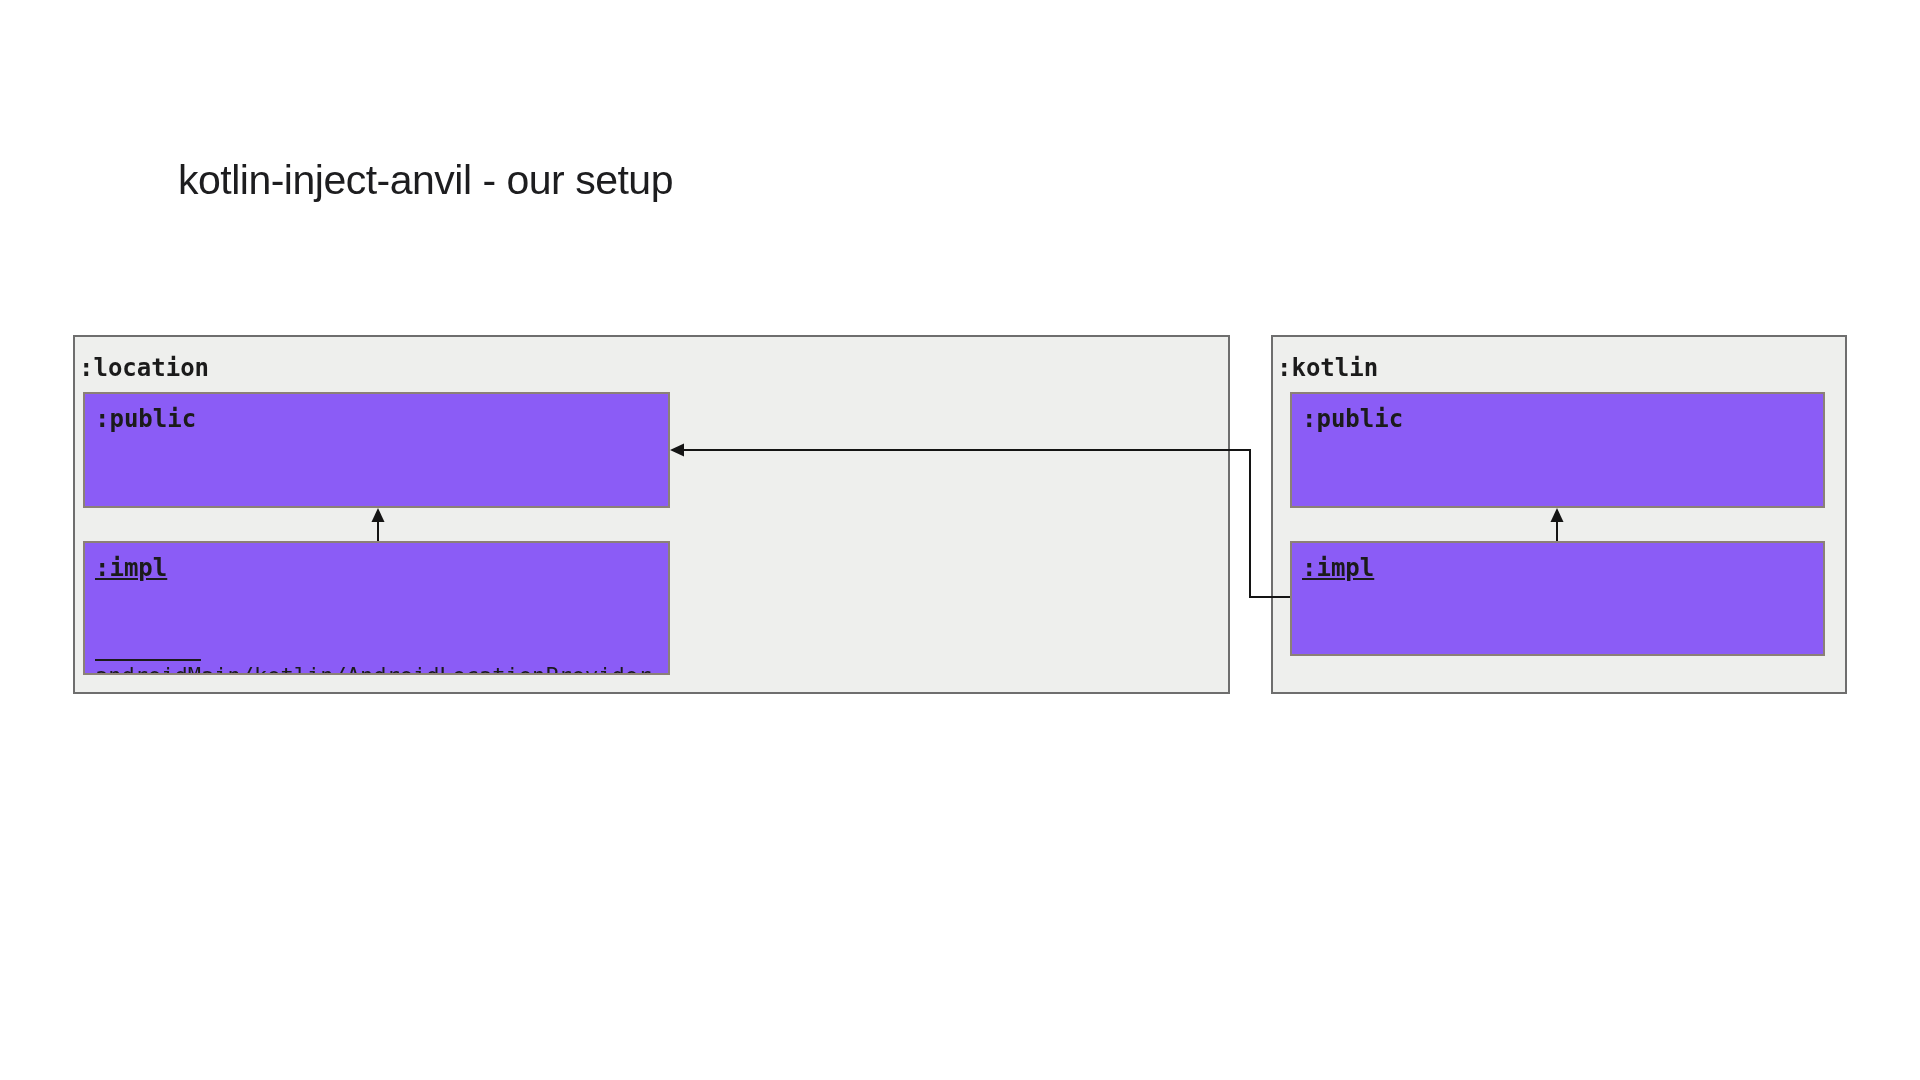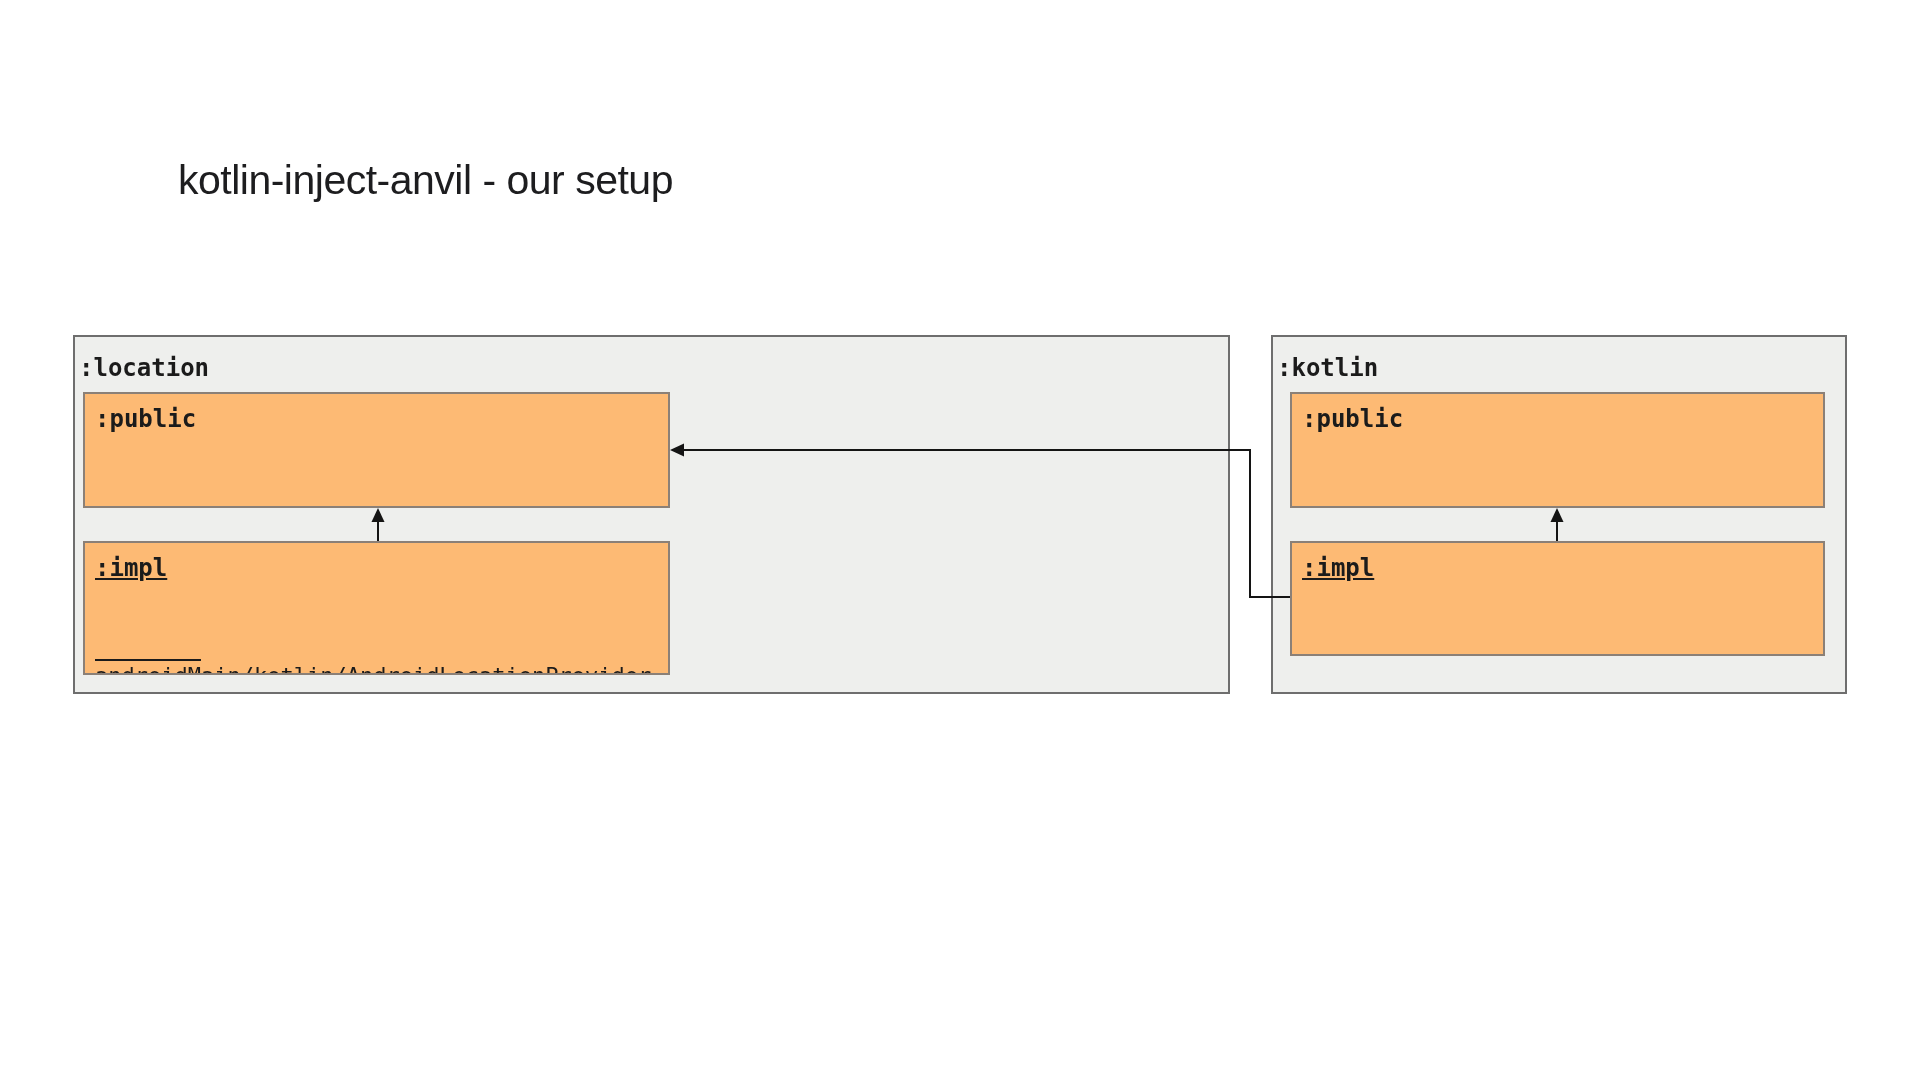--- a/index.html
+++ b/index.html
@@ -44,21 +44,21 @@
     left: 4px;
     top: 16px;
     font-family: "DejaVu Sans Mono", monospace;
     font-size: 24px;
     line-height: 30px;
     font-weight: bold;
     white-space: pre;
   }
   .node {
     position: absolute;
-    background: #fdba74;
+    background: #8b5cf6;
     border: 2px solid #8b8077;
     box-sizing: border-box;
     padding: 10px 0 0 10px;
     overflow: hidden;
   }
   .node-public { top: 55px;  height: 116px; }
   .node-impl   { top: 204px; text-decoration: underline; }
   .module-location .node { left: 8px;  width: 587px; }
   .module-weather  .node { left: 17px; width: 535px; }
   .module-location .node-impl { height: 134px; }

